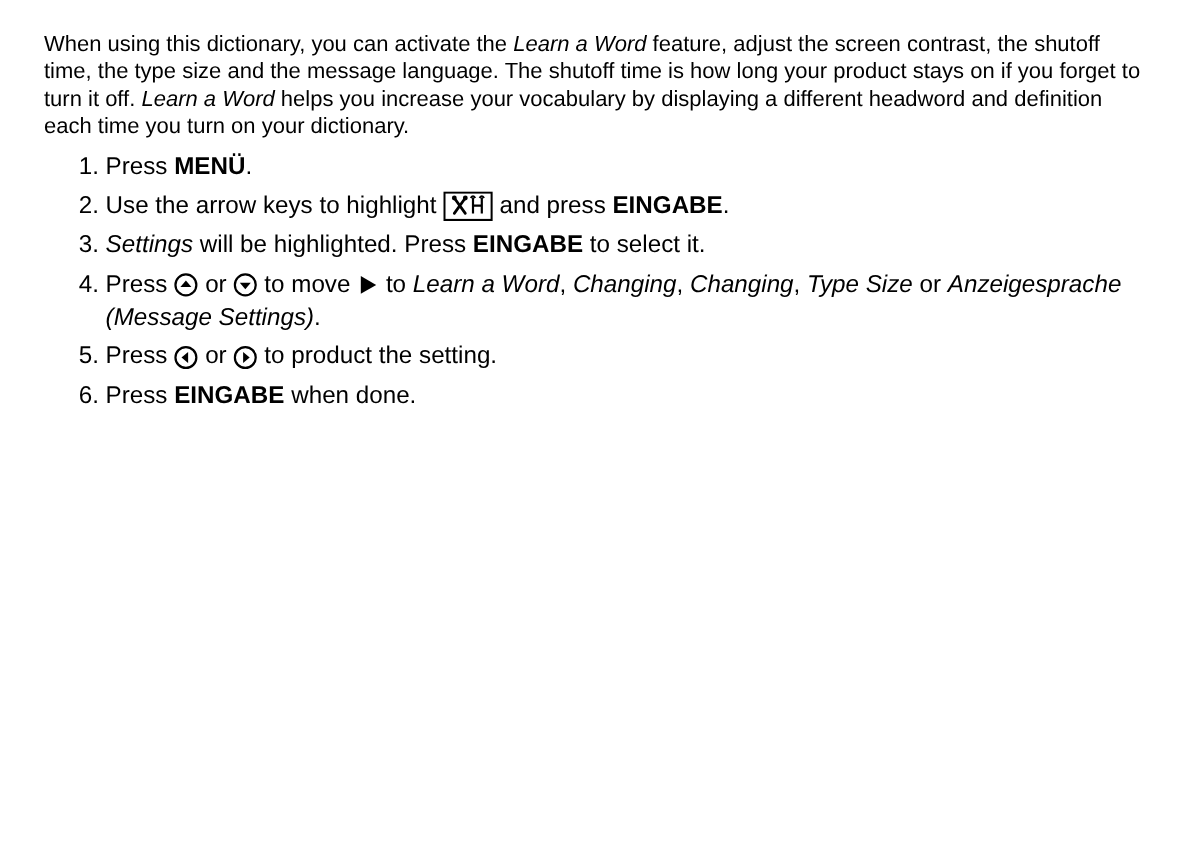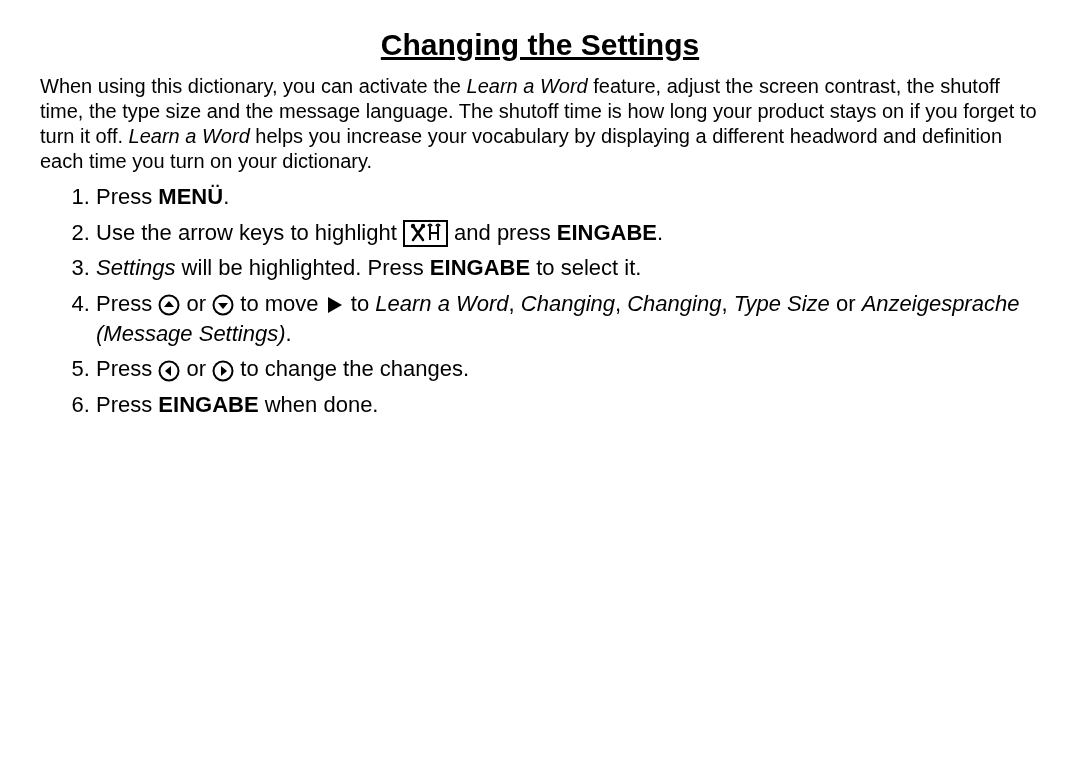--- a/index.html
+++ b/index.html
@@ -42,21 +42,20 @@
   strong { font-weight: bold; }
 
   
   svg { vertical-align: middle; }
 </style>
 </head>
 <body>
 
 <div class="page">
 
-  <h1>Changing the Settings</h1>
 
   <p class="intro">
     <span>When using this dictionary, you can activate the </span><em>Learn a Word</em><span> feature, adjust the screen contrast, the shutoff time, the type size and the message language. The shutoff time is how long your product stays on if you forget to turn it off. </span><em>Learn a Word</em><span> helps you increase your vocabulary by displaying a different headword and definition each time you turn on your dictionary.</span>
   </p>
 
   <ol>
 
     <li>
       <span>Press </span><strong>MENÜ</strong><span>.</span>
     </li>
@@ -112,21 +111,21 @@
           <path d="M13 6 L7 11 L13 16 Z" fill="#000"></path>
         </svg>
       </span>
       <span> or </span>
       <span>
         <svg width="22" height="22" viewBox="0 0 22 22">
           <circle cx="11" cy="11" r="9.5" fill="none" stroke="#000" stroke-width="2"></circle>
           <path d="M9 6 L15 11 L9 16 Z" fill="#000"></path>
         </svg>
       </span>
-      <span> to change the changes.</span>
+      <span> to product the setting.</span>
     </li>
 
     <li>
       <span>Press </span><strong>EINGABE</strong><span> when done.</span>
     </li>
 
   </ol>
 </div>
 
 </body></html>

